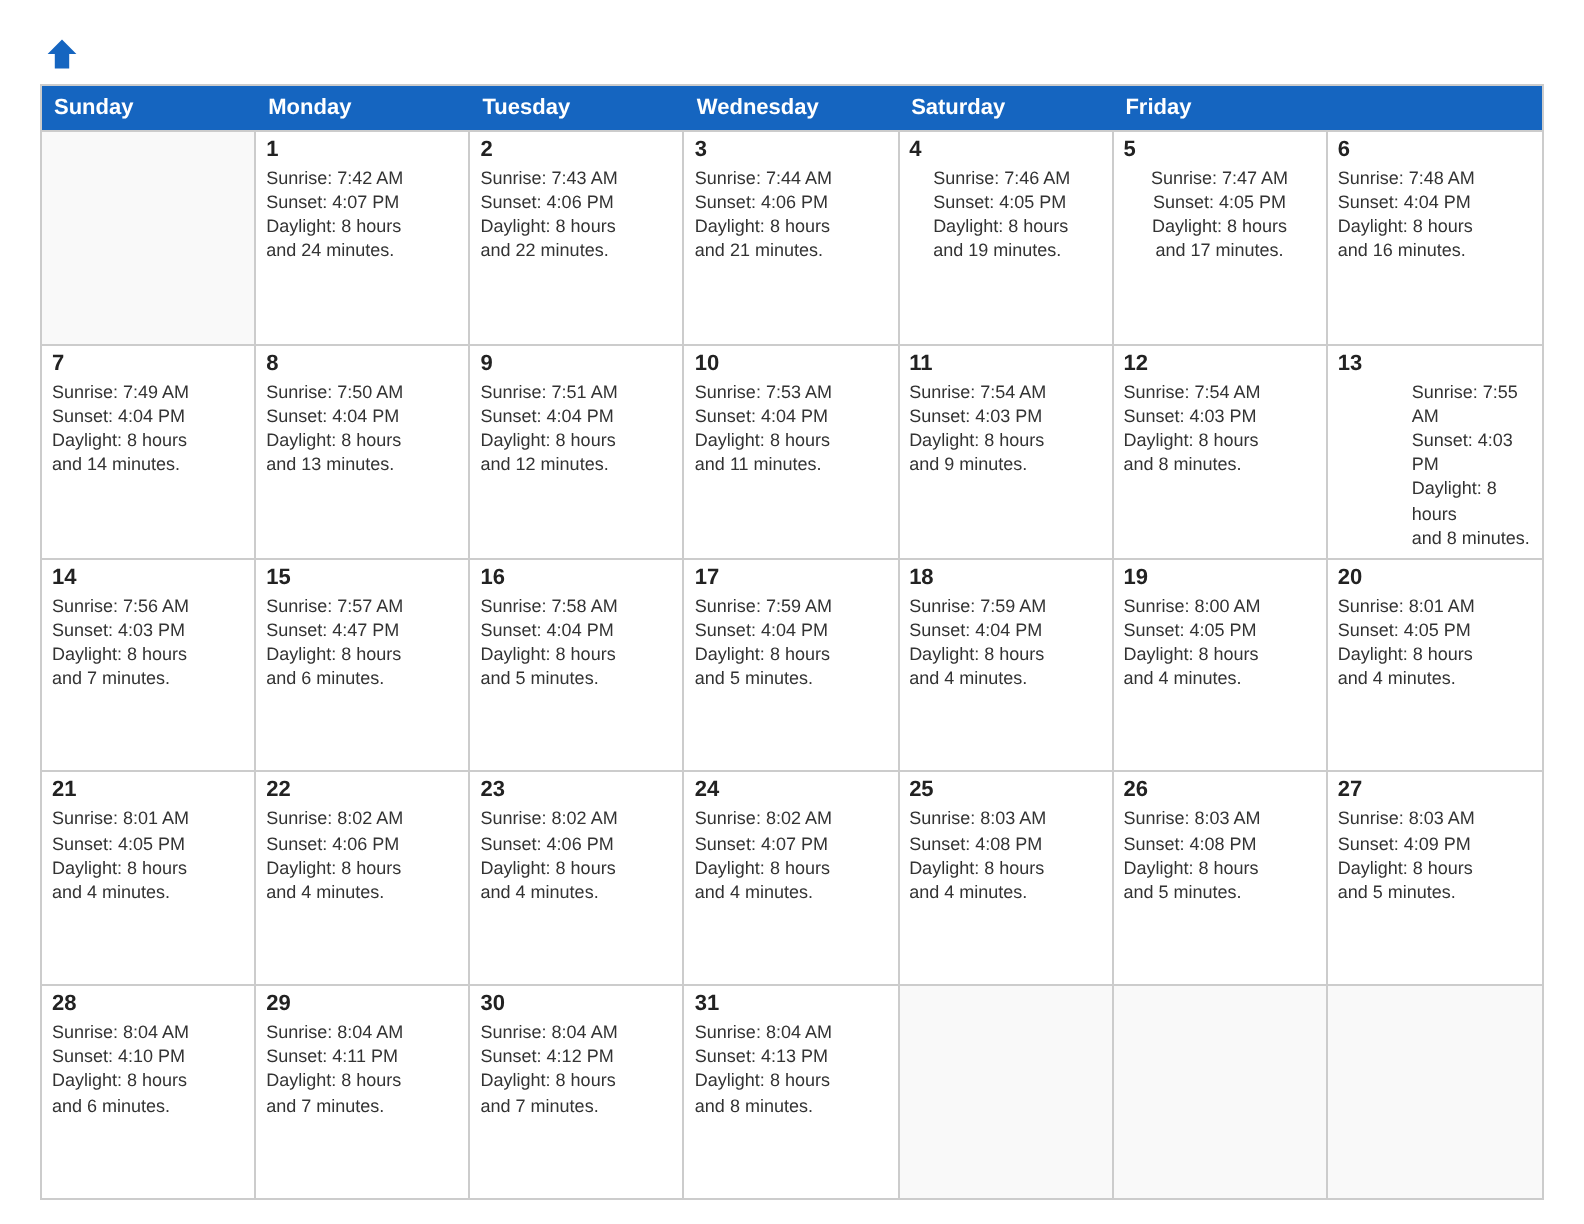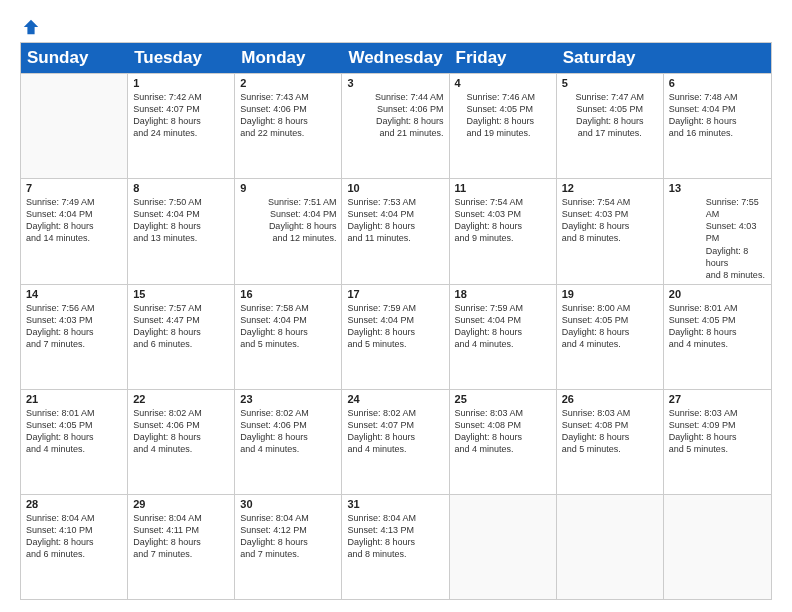--- a/index.html
+++ b/index.html
@@ -65,21 +65,21 @@
       flex-direction: column;
       border: 1px solid #ccc;
     }
     .cal-header {
       display: grid;
       grid-template-columns: repeat(7, 1fr);
       background: #1565c0;
     }
     .cal-header-cell {
       color: #fff;
-      font-size: 17px;
+      font-size: 11px;
       font-weight: bold;
       padding: 5px 6px;
       text-align: left;
     }
     .cal-body {
       display: flex;
       flex-direction: column;
       flex: 1;
     }
     .cal-row {
@@ -130,46 +130,46 @@
     </div>
     <div class="title-block">
       <div class="month-title"></div>
       <div class="location"></div>
     </div>
   </div>
 
   <div class="calendar">
     <div class="cal-header">
     <div class="cal-header-cell">Sunday</div>
+        <div class="cal-header-cell">Monday</div>
         <div class="cal-header-cell">Tuesday</div>
-        <div class="cal-header-cell">Monday</div>
         <div class="cal-header-cell">Wednesday</div>
+        <div class="cal-header-cell">Saturday</div>
         <div class="cal-header-cell">Friday</div>
-        <div class="cal-header-cell">Saturday</div>
       </div>
     <div class="cal-body">
     <div class="cal-row">
           <div class="cal-cell cell-empty"></div>
           <div class="cal-cell">
             <div class="day-number">1</div>
             <div class="cell-text" style="white-space: pre-line;">Sunrise: 7:42 AM
 Sunset: 4:07 PM
 Daylight: 8 hours
 and 24 minutes.</div>
           </div>
           <div class="cal-cell">
             <div class="day-number">2</div>
             <div class="cell-text" style="white-space: pre-line;">Sunrise: 7:43 AM
 Sunset: 4:06 PM
 Daylight: 8 hours
 and 22 minutes.</div>
           </div>
           <div class="cal-cell">
             <div class="day-number">3</div>
-            <div class="cell-text" style="white-space: pre-line; text-align: right;">Sunrise: 7:44 AM
+            <div class="cell-text" style="white-space: pre-line;">Sunrise: 7:44 AM
 Sunset: 4:06 PM
 Daylight: 8 hours
 and 21 minutes.</div>
           </div>
           <div class="cal-cell">
             <div class="day-number">4</div>
             <div class="cell-text" style="white-space: pre-line; margin-left: 12px;">Sunrise: 7:46 AM
 Sunset: 4:05 PM
 Daylight: 8 hours
 and 19 minutes.</div>
@@ -199,21 +199,21 @@
           </div>
           <div class="cal-cell">
             <div class="day-number">8</div>
             <div class="cell-text" style="white-space: pre-line;">Sunrise: 7:50 AM
 Sunset: 4:04 PM
 Daylight: 8 hours
 and 13 minutes.</div>
           </div>
           <div class="cal-cell">
             <div class="day-number">9</div>
-            <div class="cell-text" style="white-space: pre-line; text-align: right;">Sunrise: 7:51 AM
+            <div class="cell-text" style="white-space: pre-line;">Sunrise: 7:51 AM
 Sunset: 4:04 PM
 Daylight: 8 hours
 and 12 minutes.</div>
           </div>
           <div class="cal-cell">
             <div class="day-number">10</div>
             <div class="cell-text" style="white-space: pre-line;">Sunrise: 7:53 AM
 Sunset: 4:04 PM
 Daylight: 8 hours
 and 11 minutes.</div>

